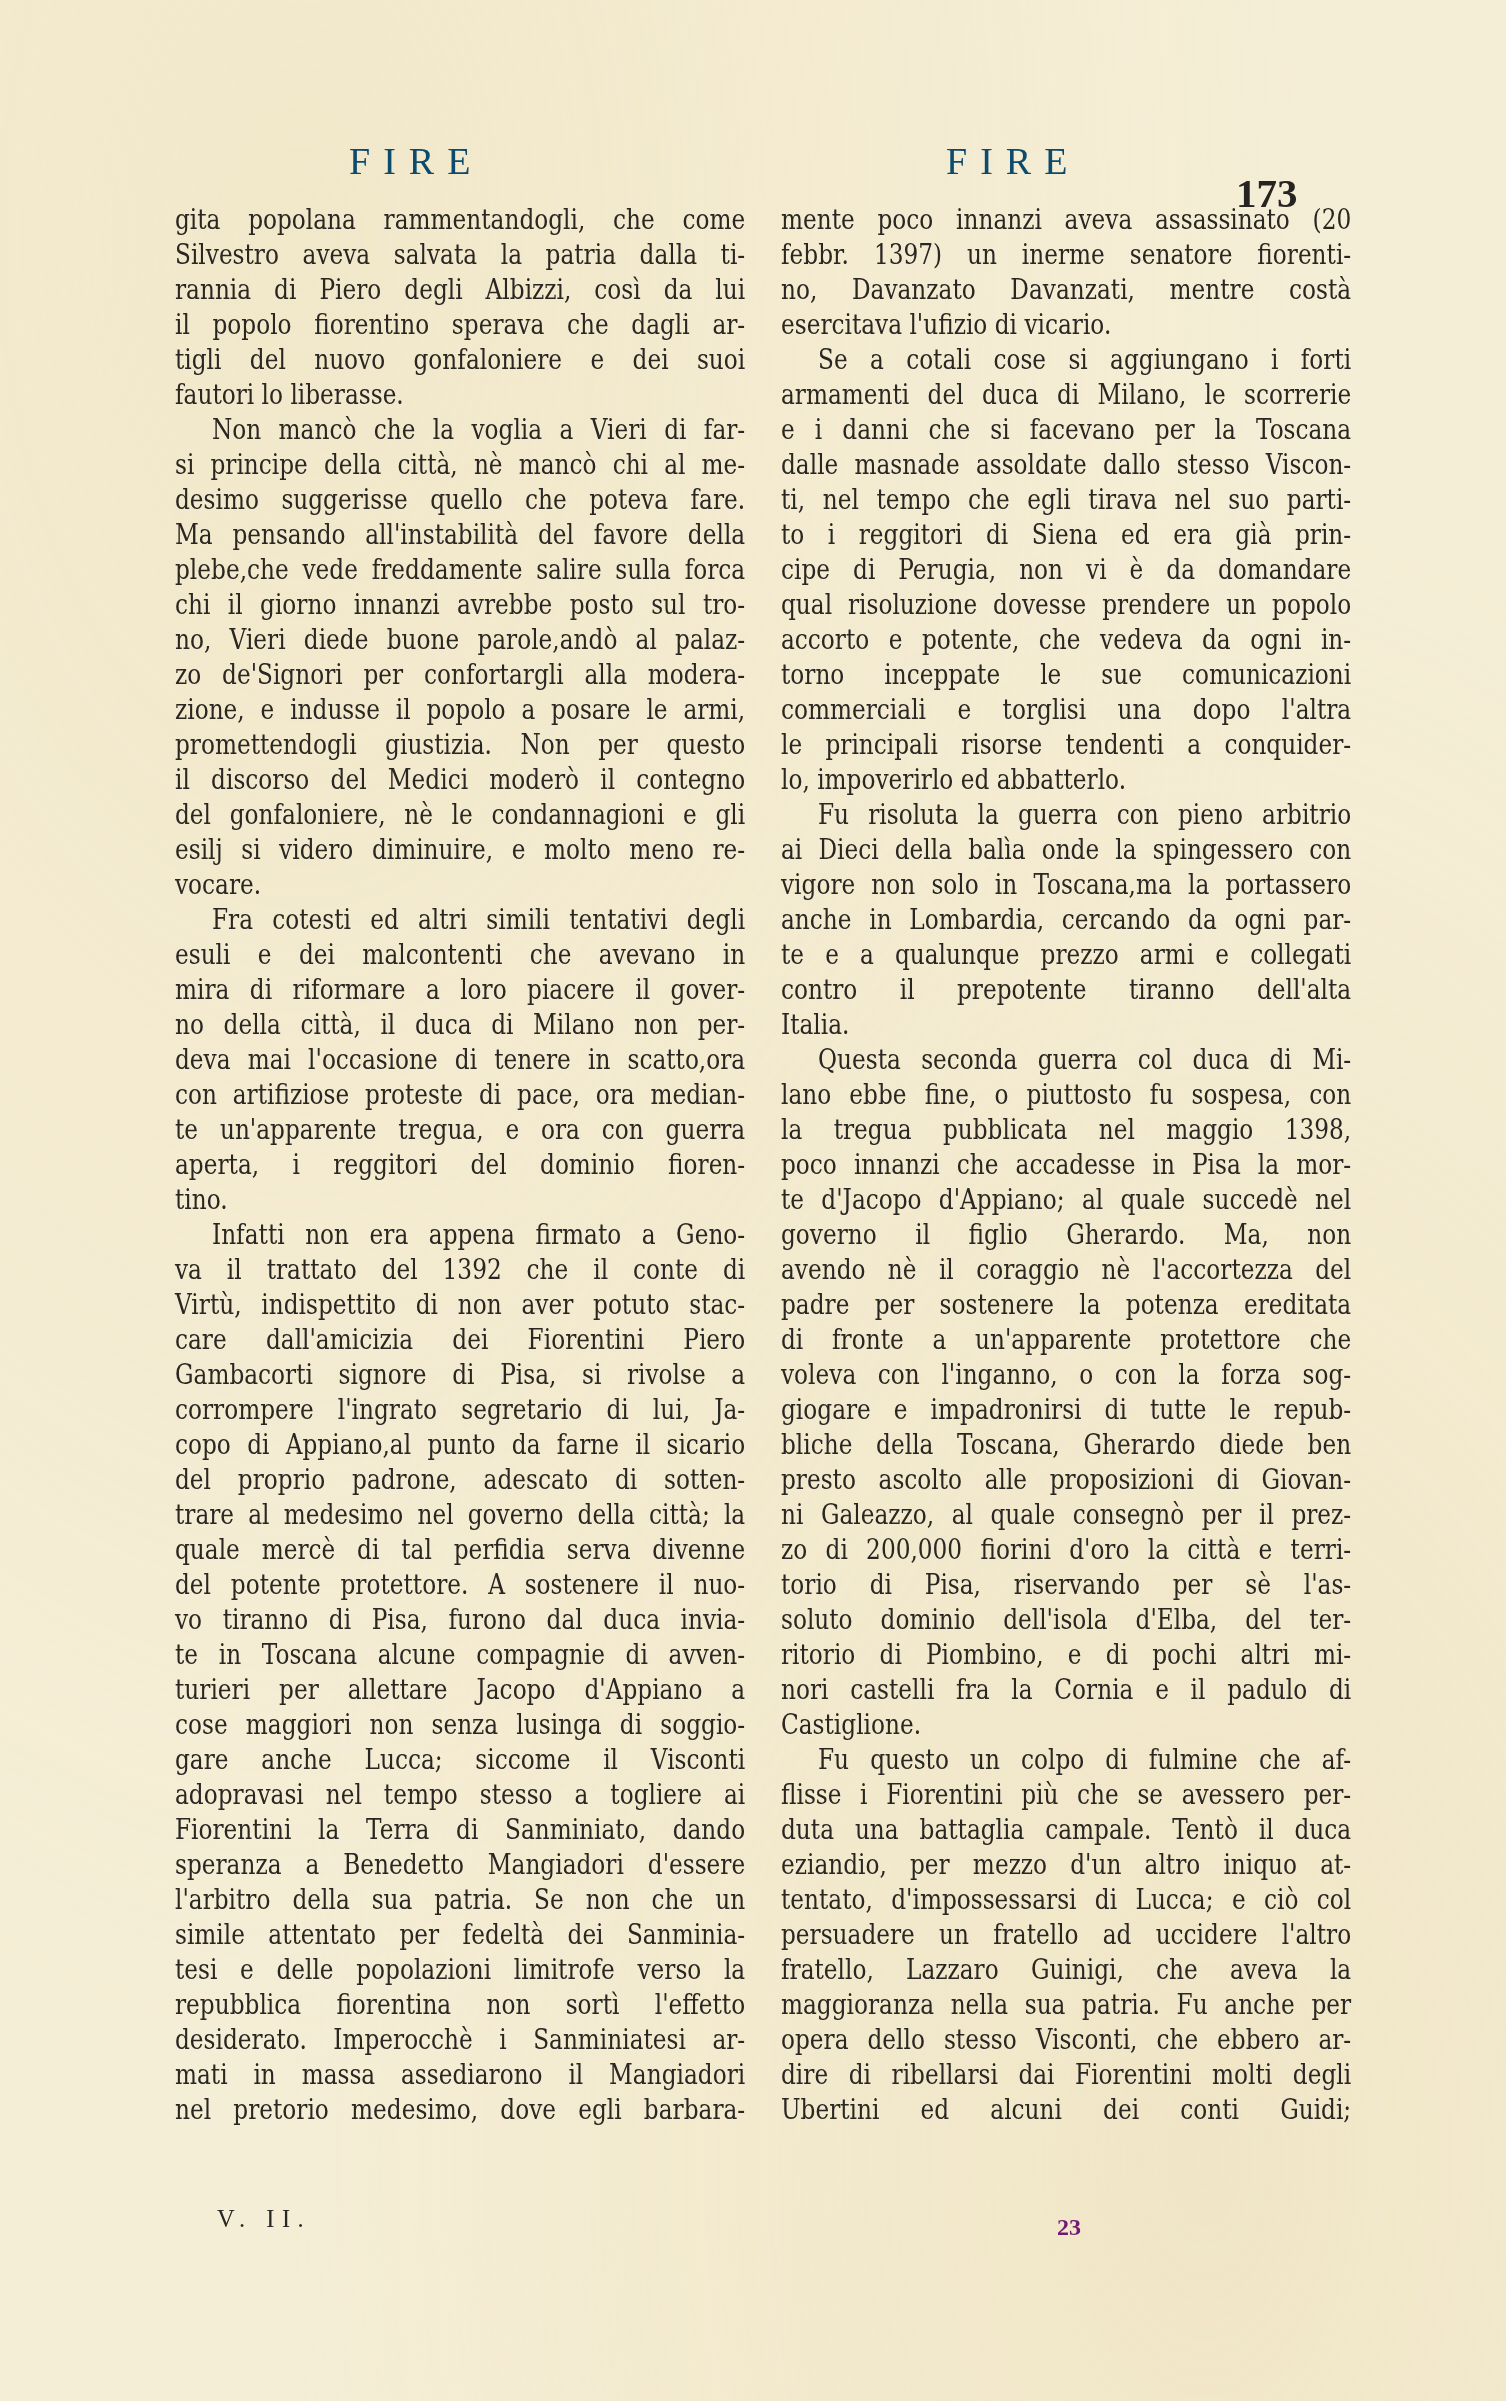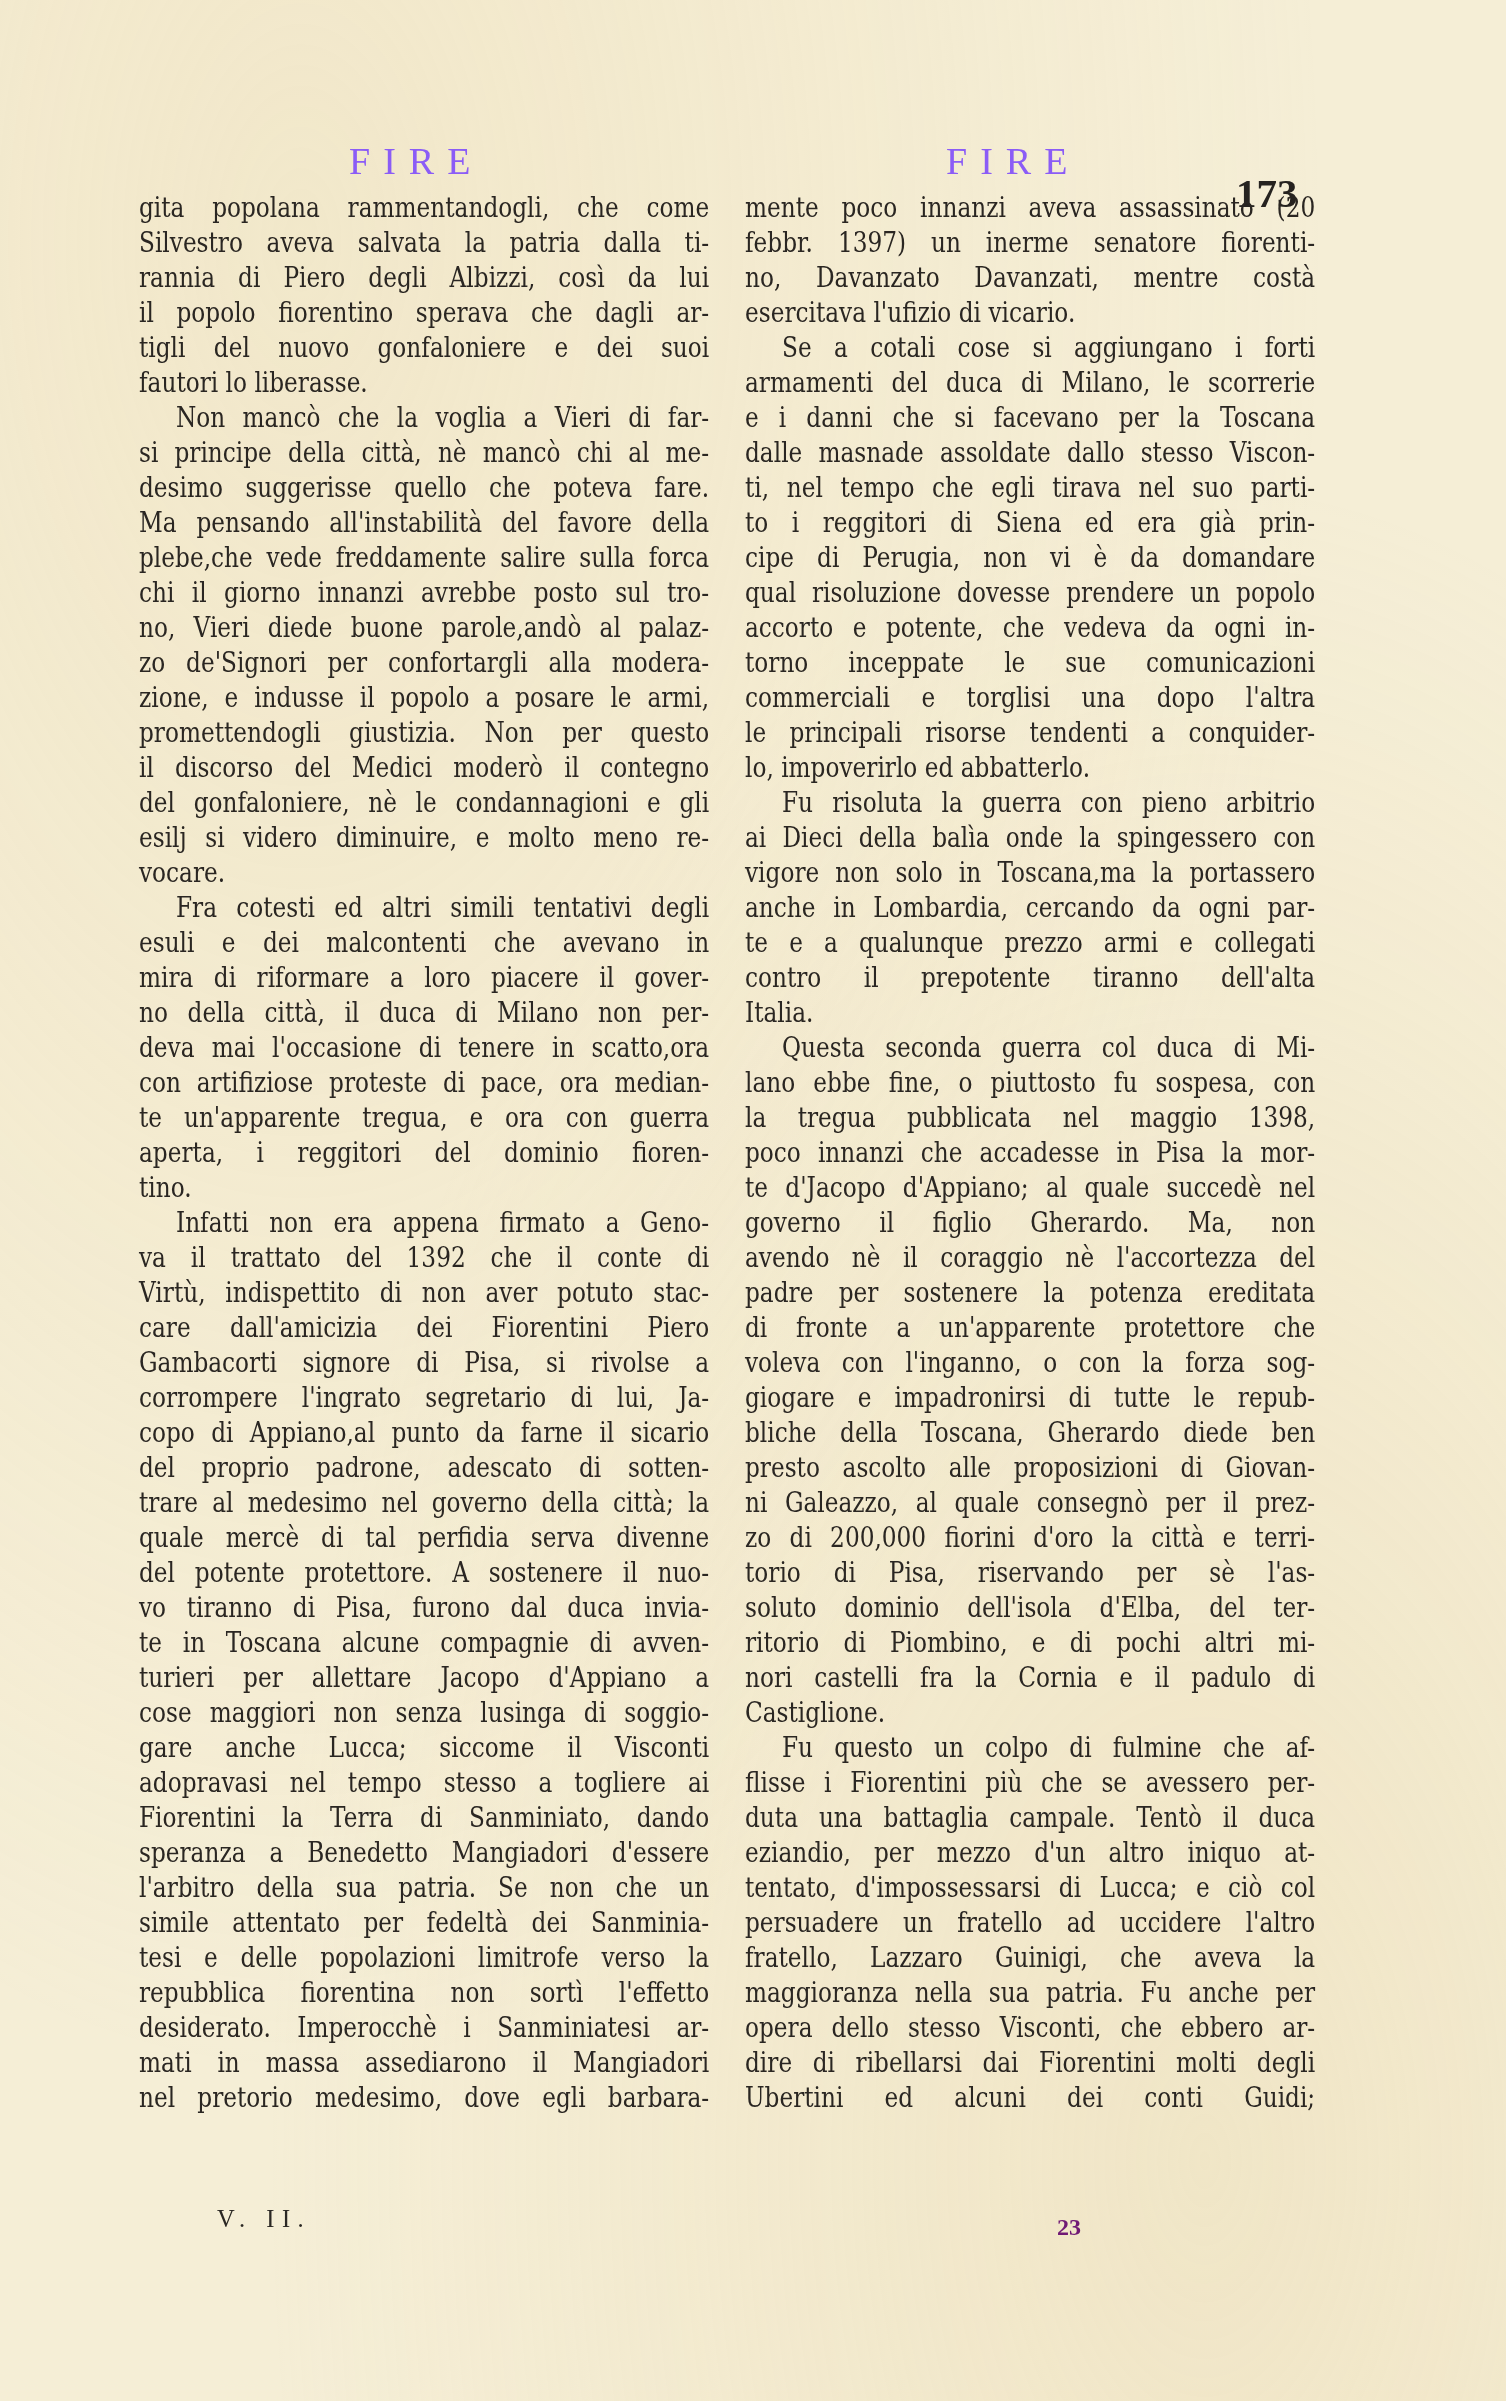--- a/index.html
+++ b/index.html
@@ -14,38 +14,39 @@
       overflow: hidden;
       font-family: "DejaVu Serif", "Liberation Serif", serif;
       color: #2a2622;
     }
     .running-head {
       position: absolute;
       top: 139px;
       font-family: "Liberation Serif", serif;
       font-size: 38px;
       letter-spacing: 13px;
-      color: #8b5cf6;
+      color: #0c4a6e;
     }
     #head-left { left: 349px; }
     #head-right { left: 946px; }
     #page-number {
       position: absolute;
       top: 141px;
       left: 1236px;
       font-family: "Liberation Serif", serif;
       font-weight: bold;
       font-size: 41px;
       color: #262320;
       margin-top: 28px;
     }
     .column {
       position: absolute;
-      top: 190px;
+      top: 202px;
       width: 571px;
+      margin-left: 36px;
     }
     #col-left { left: 139px; }
     #col-right { left: 745px; }
     .line {
       height: 35px;
       line-height: 35px;
       font-size: 27px;
       white-space: nowrap;
       text-align: justify;
       text-align-last: justify;

